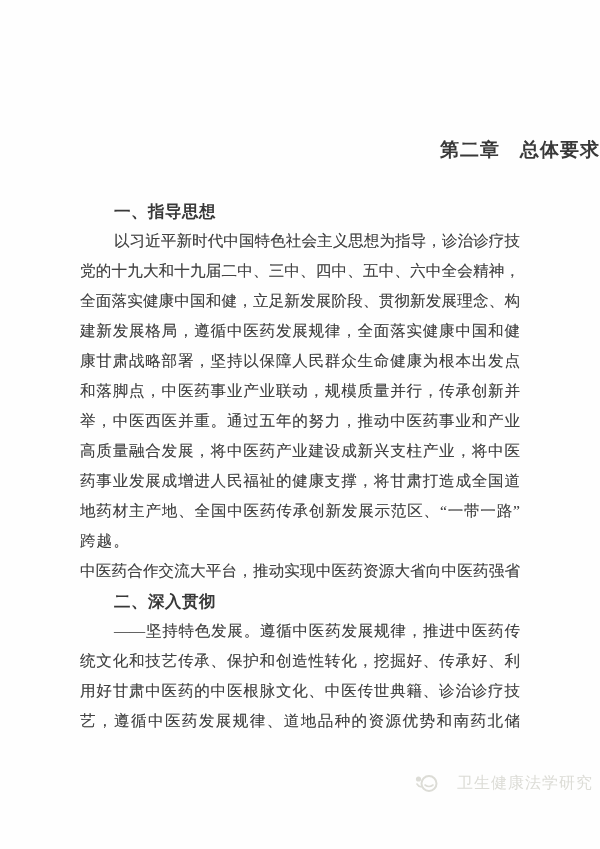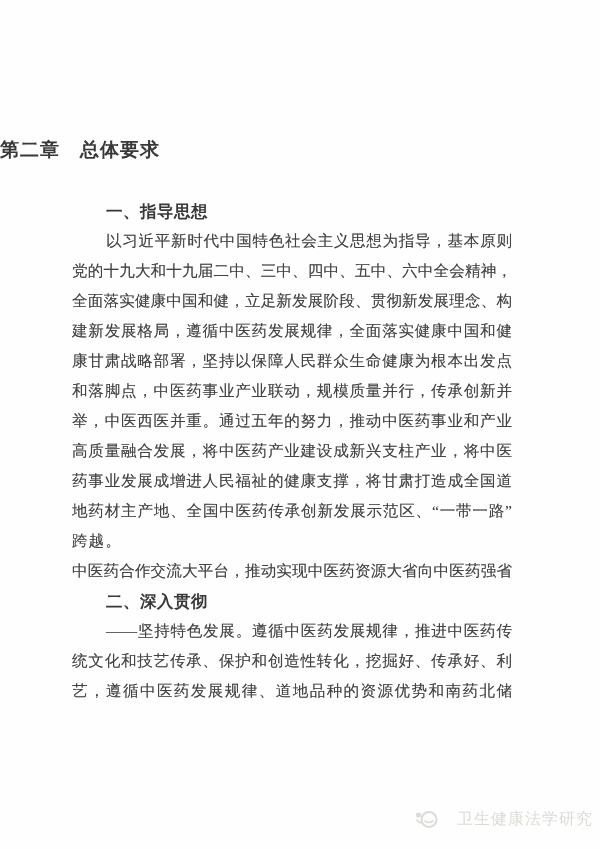--- a/index.html
+++ b/index.html
@@ -12,29 +12,29 @@
   .page{
     position:relative;
     width:600px;height:849px;
     background:var(--page-bg);
     font-family:"Liberation Serif","DejaVu Serif",serif;
     overflow:hidden;
   }
   .chapter-title{
     position:absolute;top:137px;left:0;width:100%;
     margin:0;
-    text-align:left;
+    text-align:right;
     font-family:"Liberation Sans","DejaVu Sans",sans-serif;
     font-weight:700;
     font-size:19px;
     letter-spacing:1px;
     color:var(--heading-text);
   }
   .content{
-    position:absolute;top:196px;left:72px;width:440px;
+    position:absolute;top:196px;left:80px;width:440px;
     color:var(--body-text);
   }
   .row{height:30px;line-height:30px;overflow:hidden;}
   .heading{
     font-family:"Liberation Sans","DejaVu Sans",sans-serif;
     font-weight:700;
     font-size:16.5px;
     color:var(--heading-text);
     text-indent:34px;
     letter-spacing:0.5px;
@@ -43,57 +43,58 @@
     font-size:15.6px;
     text-align:justify;
     text-align-last:justify;
     text-justify:inter-ideograph;
     color:var(--body-text);
     text-shadow:0 0 0.5px rgba(67,67,67,0.45);
   }
   .line.first{text-indent:34px;}
   .line.lastline{text-align-last:left;letter-spacing:1px;}
   .watermark{
-    position:absolute;top:808px;right:7px;
+    position:absolute;top:772px;right:7px;
     display:flex;align-items:center;gap:17px;
     color:var(--watermark);
   }
   .wm-icon{display:block;}
   .wm-text{
     font-family:"Liberation Sans","DejaVu Sans",sans-serif;
     font-size:16px;
     letter-spacing:1px;
     color:var(--watermark);
   }
 </style>
 </head>
 <body>
 
 <div class="page">
 
   <h1 class="chapter-title">第二章　总体要求</h1>
 
   <div class="content">
     <div class="row heading">一、指导思想</div>
-    <div class="row line first">以习近平新时代中国特色社会主义思想为指导，基本原则</div>
+    <div class="row line first">以习近平新时代中国特色社会主义思想为指导，诊治诊疗技</div>
     <div class="row line">党的十九大和十九届二中、三中、四中、五中、六中全会精神，</div>
     <div class="row line">全面落实健康中国和健，立足新发展阶段、贯彻新发展理念、构</div>
     <div class="row line">建新发展格局，遵循中医药发展规律，全面落实健康中国和健</div>
     <div class="row line">康甘肃战略部署，坚持以保障人民群众生命健康为根本出发点</div>
     <div class="row line">和落脚点，中医药事业产业联动，规模质量并行，传承创新并</div>
     <div class="row line">举，中医西医并重。通过五年的努力，推动中医药事业和产业</div>
     <div class="row line">高质量融合发展，将中医药产业建设成新兴支柱产业，将中医</div>
     <div class="row line">药事业发展成增进人民福祉的健康支撑，将甘肃打造成全国道</div>
     <div class="row line">地药材主产地、全国中医药传承创新发展示范区、“一带一路”</div>
     <div class="row line lastline">跨越。</div>
     <div class="row line">中医药合作交流大平台，推动实现中医药资源大省向中医药强省</div>
 
     <div class="row heading">二、深入贯彻</div>
     <div class="row line first">——坚持特色发展。遵循中医药发展规律，推进中医药传</div>
     <div class="row line">统文化和技艺传承、保护和创造性转化，挖掘好、传承好、利</div>
+    <div class="row line">用好甘肃中医药的中医根脉文化、中医传世典籍、诊治诊疗技</div>
     <div class="row line">艺，遵循中医药发展规律、道地品种的资源优势和南药北储</div>
   </div>
 
   <div class="watermark">
     <svg class="wm-icon" width="26" height="22" viewBox="0 0 26 22" fill="none">
       <circle cx="15" cy="11.5" r="7.5" stroke="#dcdcd6" stroke-width="2"></circle>
       <path d="M11 13 q4 3 8 0" stroke="#dcdcd6" stroke-width="1.6" fill="none" stroke-linecap="round"></path>
       <circle cx="4.5" cy="7" r="2.6" fill="#dcdcd6"></circle>
       <path d="M3 12 q1.5 2.5 4 2.8" stroke="#dcdcd6" stroke-width="1.6" fill="none" stroke-linecap="round"></path>
     </svg>

